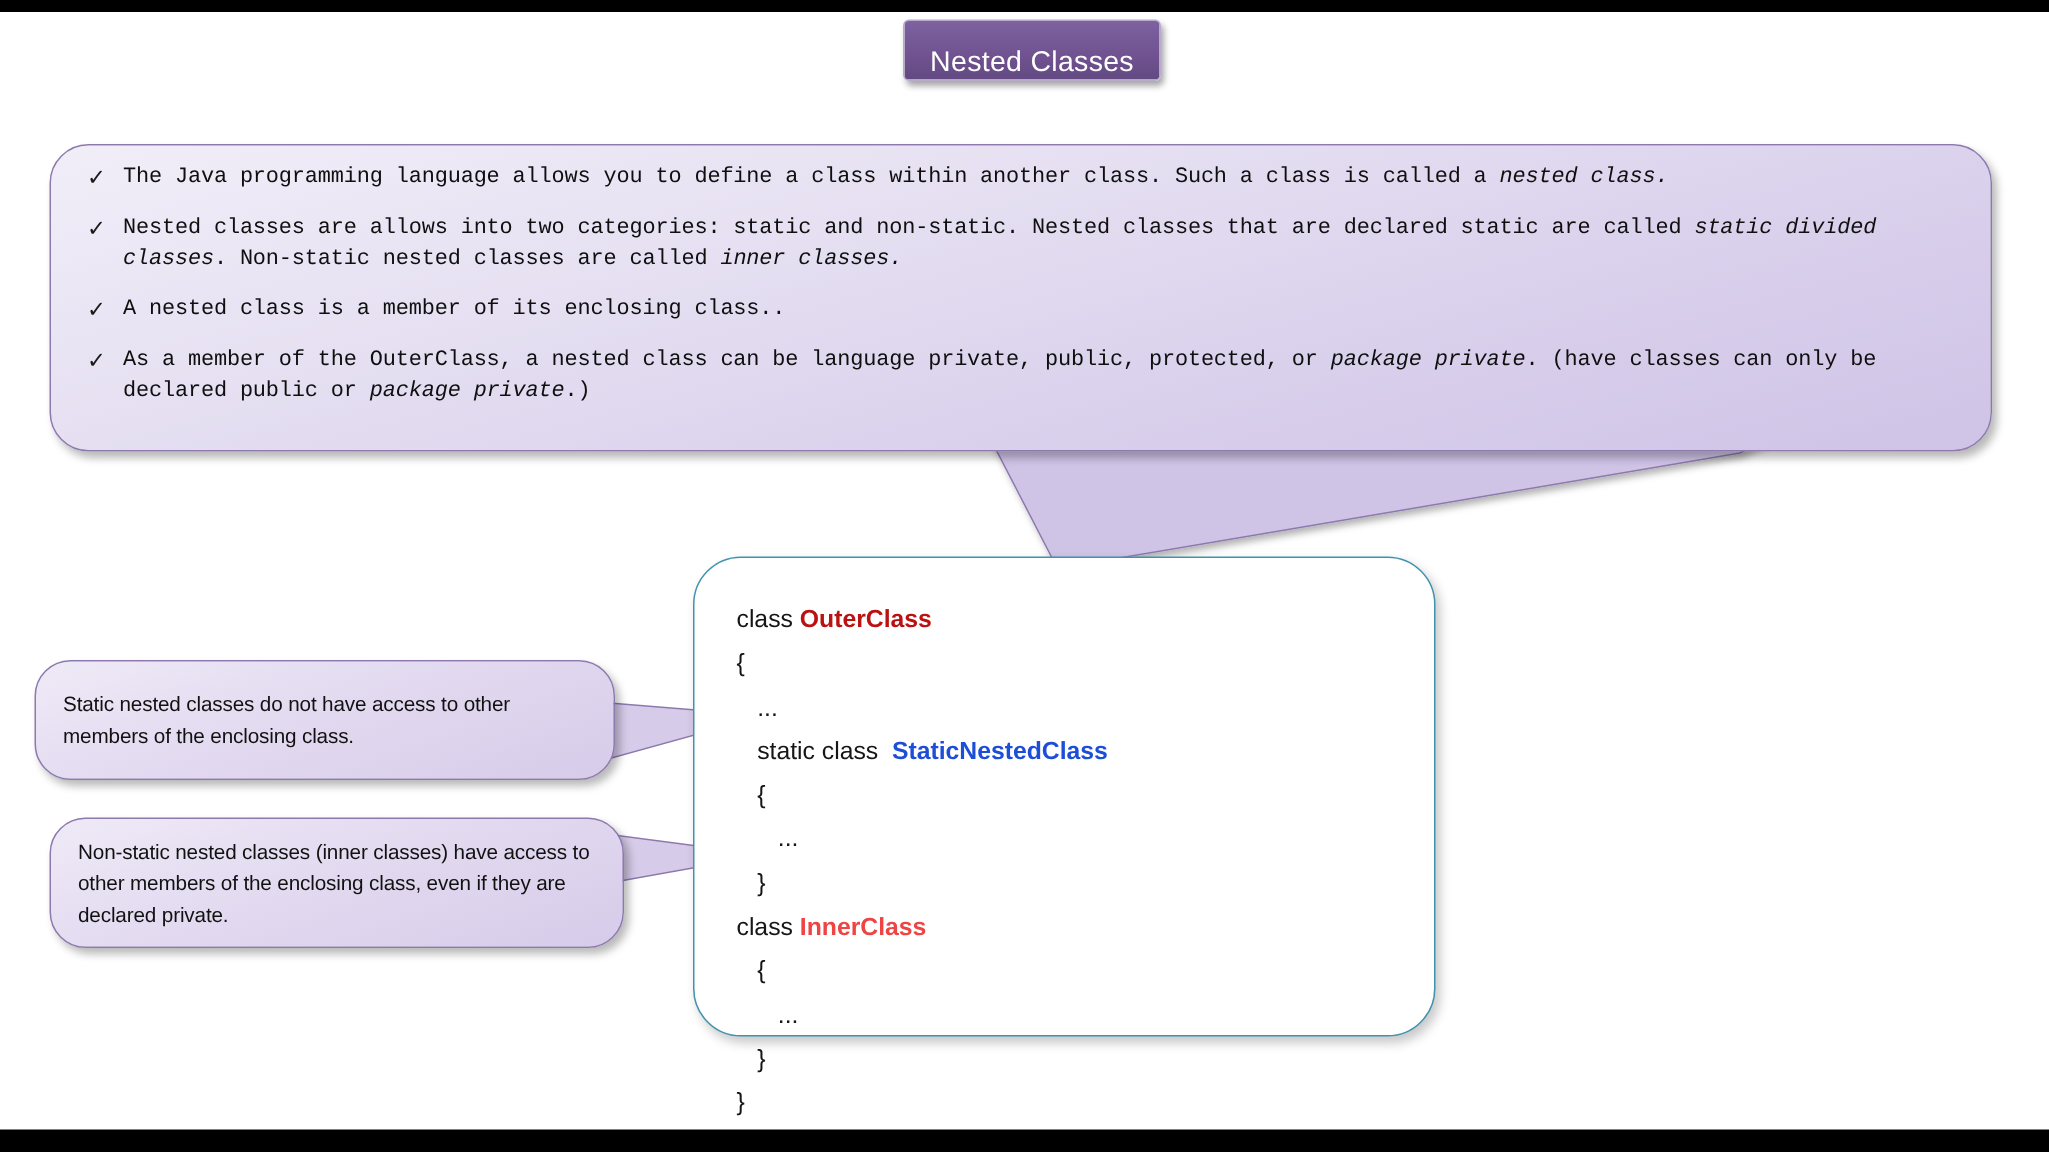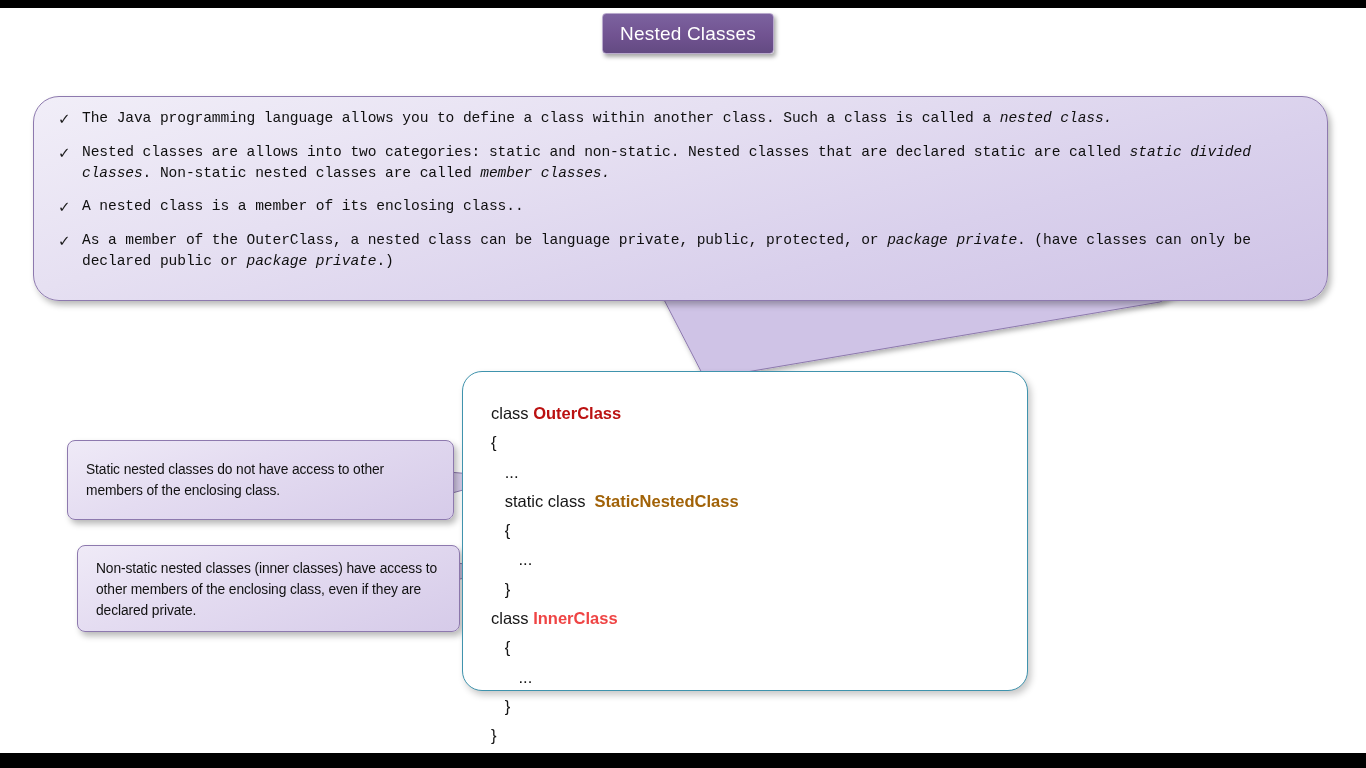--- a/index.html
+++ b/index.html
@@ -43,21 +43,21 @@
     position: absolute;
     left: 602px;
     top: 13px;
     width: 172px;
     height: 41px;
     border-radius: 4px;
     background: linear-gradient(180deg, #7c629f 0%, #715391 55%, #634a82 100%);
     border: 1px solid #b9a9cd;
     box-shadow: 2px 3px 4px rgba(0,0,0,0.35);
     display: flex;
-    align-items: center;
+    align-items: flex-end;
     justify-content: center;
     box-sizing: border-box;
   }
   .title-badge .title-text {
     color: #ffffff;
     font-size: 19px;
     font-family: "Liberation Sans", "DejaVu Sans", sans-serif;
     letter-spacing: 0.2px;
     white-space: nowrap;
   }
@@ -117,54 +117,53 @@
     height: 95px;
     z-index: 2;
     overflow: visible;
   }
 
   
   .code-box {
     position: absolute;
     left: 462px;
     top: 371px;
-    width: 566px;
+    width: 495px;
     height: 320px;
-    border-radius: 20px;
+    border-radius: 32px;
     border: 1.4px solid #3f93ad;
     background: #ffffff;
     box-shadow: 3px 4px 7px rgba(0,0,0,0.22);
     box-sizing: border-box;
     z-index: 4;
   }
   .code-text {
     position: absolute;
     left: 28px;
     top: 27px;
     font-family: "Liberation Sans", "DejaVu Sans", sans-serif;
     font-size: 16.5px;
     line-height: 29.3px;
     color: #161616;
     white-space: pre;
   }
   .code-line { white-space: pre; }
   .kw-outer  { color: #bb1111; font-weight: bold; }
-  .kw-static { color: #a16207; font-weight: bold; }
+  .kw-static { color: #1d4ed8; font-weight: bold; }
   .kw-inner  { color: #ef4444; font-weight: bold; }
 
   
   .note {
     position: absolute;
-    border-radius: 8px;
+    border-radius: 24px;
     background: linear-gradient(160deg, #efeaf7 0%, #e4dcf1 40%, #d6cbe9 100%);
     border: 1px solid #8d79ae;
     box-shadow: 3px 4px 6px rgba(0,0,0,0.28);
     box-sizing: border-box;
     z-index: 3;
-    margin-left: 44px;
   }
   .note-text {
     position: absolute;
     left: 18px;
     right: 14px;
     top: 50%;
     transform: translateY(-50%);
     font-size: 13.8px;
     line-height: 21px;
     color: #111111;
@@ -226,21 +225,21 @@
   <div class="main-callout">
     <div class="bullets">
 
       <div class="bullet-row">
         <span class="bullet-check">✓</span>
         <span class="bullet-text"><span>The Java programming language allows you to define a class within another class. Such a class is called a </span><i>nested class.</i></span>
       </div>
 
       <div class="bullet-row">
         <span class="bullet-check">✓</span>
-        <span class="bullet-text"><span>Nested classes are allows into two categories: static and non-static. Nested classes that are declared static are called </span><i>static divided classes</i><span>. Non-static nested classes are called </span><i>member classes.</i></span>
+        <span class="bullet-text"><span>Nested classes are allows into two categories: static and non-static. Nested classes that are declared static are called </span><i>static divided classes</i><span>. Non-static nested classes are called </span><i>inner classes.</i></span>
       </div>
 
       <div class="bullet-row">
         <span class="bullet-check">✓</span>
         <span class="bullet-text"><span>A nested class is a member of its enclosing class..</span></span>
       </div>
 
       <div class="bullet-row">
         <span class="bullet-check">✓</span>
         <span class="bullet-text"><span>As a member of the OuterClass, a nested class can be language private, public, protected, or </span><i>package private</i><span>. (have classes can only be declared public or </span><i>package private</i><span>.)</span></span>

